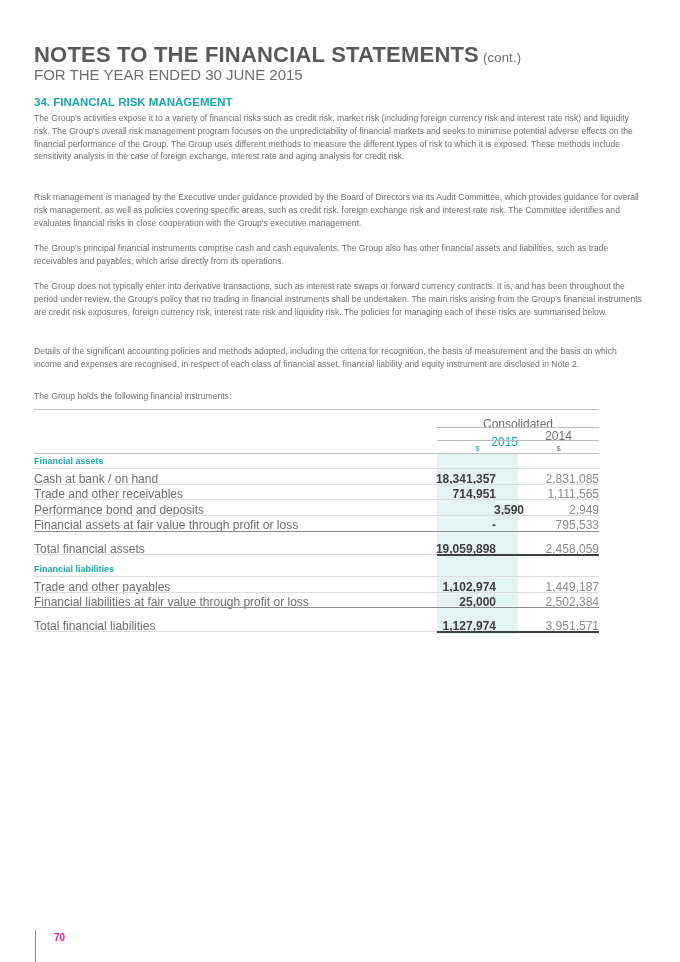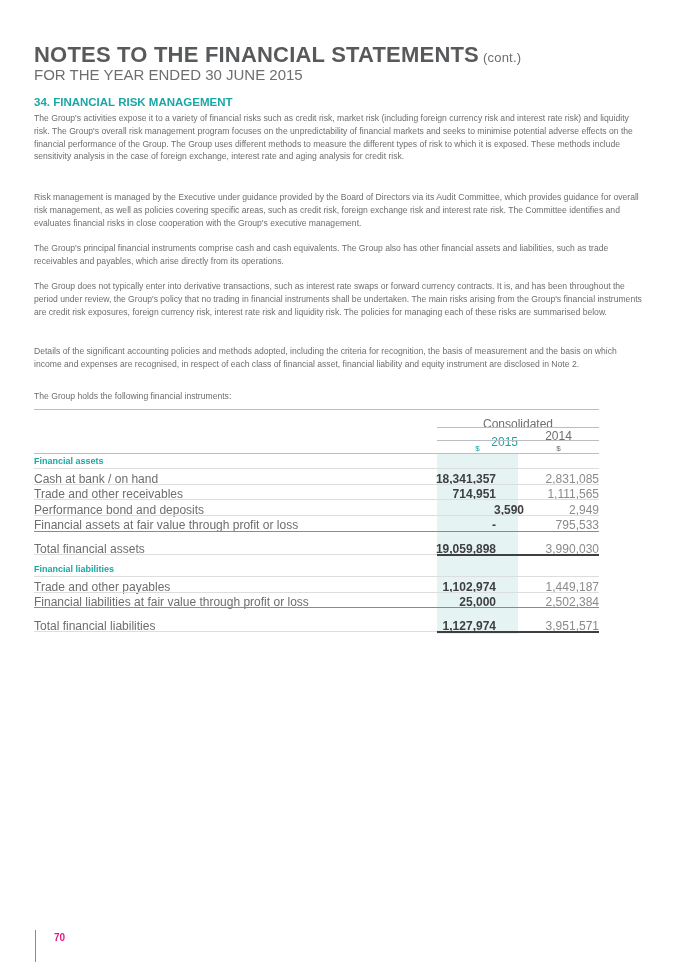--- a/index.html
+++ b/index.html
@@ -89,21 +89,21 @@
   <div class="cell val14" style="top:94px;">2,949</div>
   <div class="row-line" style="top:106px;"></div>
 
   <div class="cell row-label" style="top:109px;">Financial assets at fair value through profit or loss</div>
   <div class="cell val15" style="top:109px;">-</div>
   <div class="cell val14" style="top:109px;">795,533</div>
   <div class="row-line strong" style="top:122px;"></div>
 
   <div class="cell row-label" style="top:133px;">Total financial assets</div>
   <div class="cell val15" style="top:133px;">19,059,898</div>
-  <div class="cell val14" style="top:133px;">3,990,030</div>
+  <div class="cell val14" style="top:133px;">2,458,059</div>
   <div class="row-line" style="top:145px;"></div>
   <div class="row-line total" style="top:145px;"></div>
 
   <div class="cell group-label" style="top:155px;">Financial liabilities</div>
   <div class="row-line" style="top:167px;"></div>
 
   <div class="cell row-label" style="top:171px;">Trade and other payables</div>
   <div class="cell val15" style="top:171px;">1,102,974</div>
   <div class="cell val14" style="top:171px;">1,449,187</div>
   <div class="row-line" style="top:183px;"></div>

